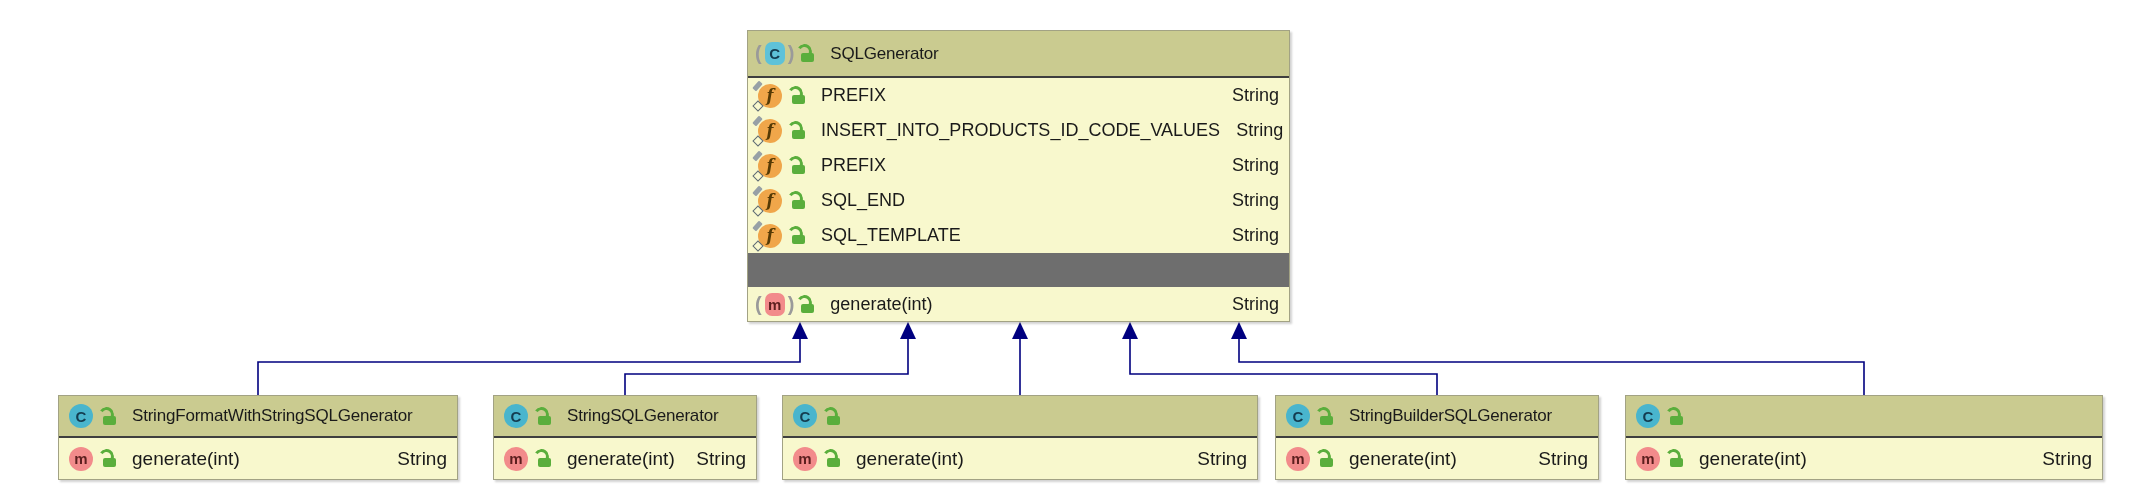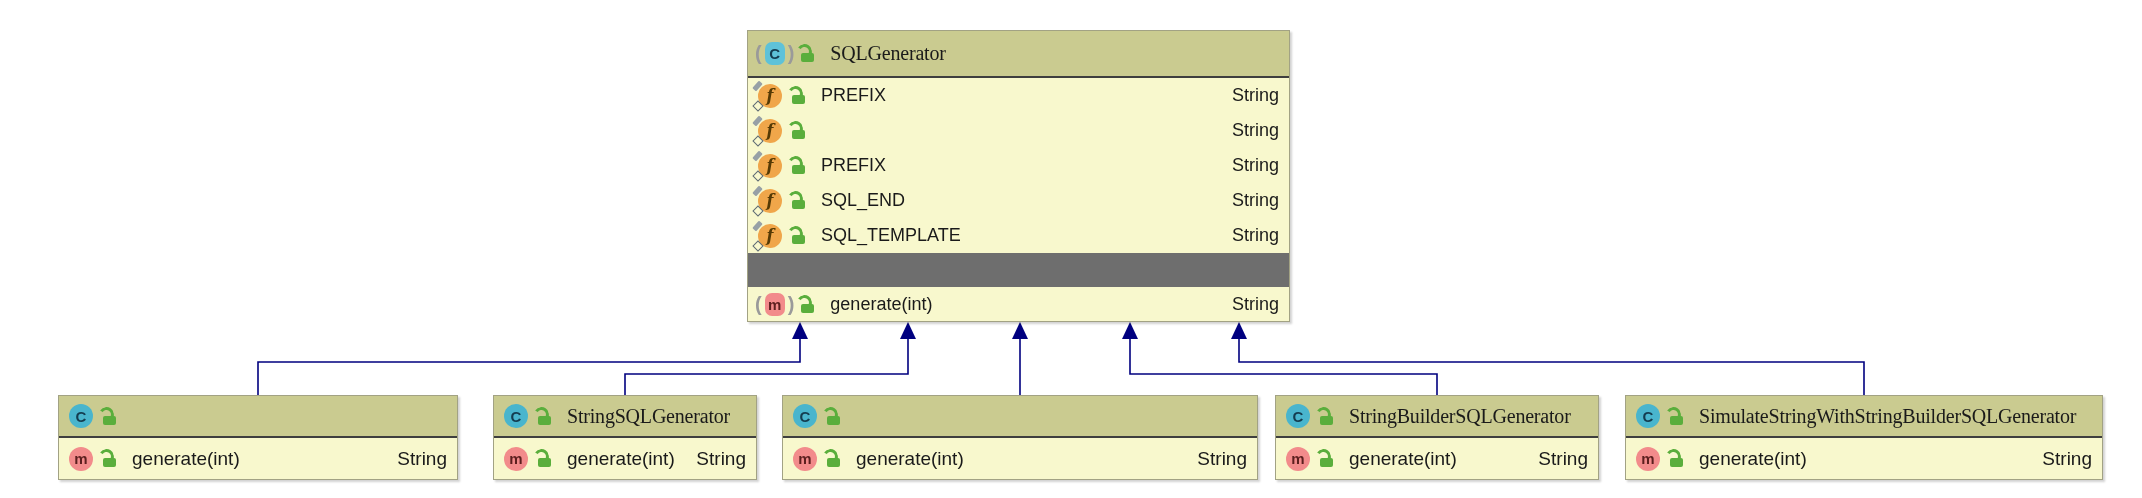--- a/index.html
+++ b/index.html
@@ -24,21 +24,21 @@
   .sub4 { left:1275px; width:324px; }
   .sub5 { left:1625px; width:478px; }
 
   .hdr {
     background:#cacb90; border-bottom:2px solid #3e3e3e;
     display:flex; align-items:center; gap:6px; padding:0 10px; flex:none;
   }
   .main .hdr { height:45px; }
   .sub  .hdr { height:40px; }
   .title {
-    font-family:Liberation Serif, serif; font-size:20px; font-weight:500;
+    font-family:Liberation Sans, sans-serif; font-size:17px; font-weight:500;
     margin-left:8px; white-space:nowrap; letter-spacing:-0.2px;
   }
 
   .row {
     display:flex; align-items:center; gap:6px; padding:0 10px;
     height:35px; font-size:18px; white-space:nowrap; flex:none;
   }
   .row.method { flex:1; }
   .sub .row.method { font-size:19px; }
   .mname { margin-left:8px; }
@@ -116,20 +116,21 @@
 
   <div class="row">
     <span class="icn fld">f</span>
     <span class="lock"></span>
     <span class="mname">PREFIX</span>
     <span class="mtype">String</span>
   </div>
   <div class="row">
     <span class="icn fld">f</span>
     <span class="lock"></span>
+    <span class="mname">INSERT_INTO_PRODUCTS_ID_CODE_VALUES</span>
     <span class="mtype">String</span>
   </div>
   <div class="row">
     <span class="icn fld">f</span>
     <span class="lock"></span>
     <span class="mname">PREFIX</span>
     <span class="mtype">String</span>
   </div>
   <div class="row">
     <span class="icn fld">f</span>
@@ -153,20 +154,21 @@
     <span class="lock"></span>
     <span class="mname">generate(int)</span>
     <span class="mtype">String</span>
   </div>
 </div>
 
 <div class="box sub sub1">
   <div class="hdr">
     <span class="icn cls">C</span>
     <span class="lock"></span>
+    <span class="title">StringFormatWithStringSQLGenerator</span>
   </div>
   <div class="row method">
     <span class="icn mth">m</span>
     <span class="lock"></span>
     <span class="mname">generate(int)</span>
     <span class="mtype">String</span>
   </div>
 </div>
 
 <div class="box sub sub2">
@@ -207,21 +209,20 @@
     <span class="lock"></span>
     <span class="mname">generate(int)</span>
     <span class="mtype">String</span>
   </div>
 </div>
 
 <div class="box sub sub5">
   <div class="hdr">
     <span class="icn cls">C</span>
     <span class="lock"></span>
-    <span class="title">SimulateStringWithStringBuilderSQLGenerator</span>
   </div>
   <div class="row method">
     <span class="icn mth">m</span>
     <span class="lock"></span>
     <span class="mname">generate(int)</span>
     <span class="mtype">String</span>
   </div>
 </div>
 
 </body></html>

